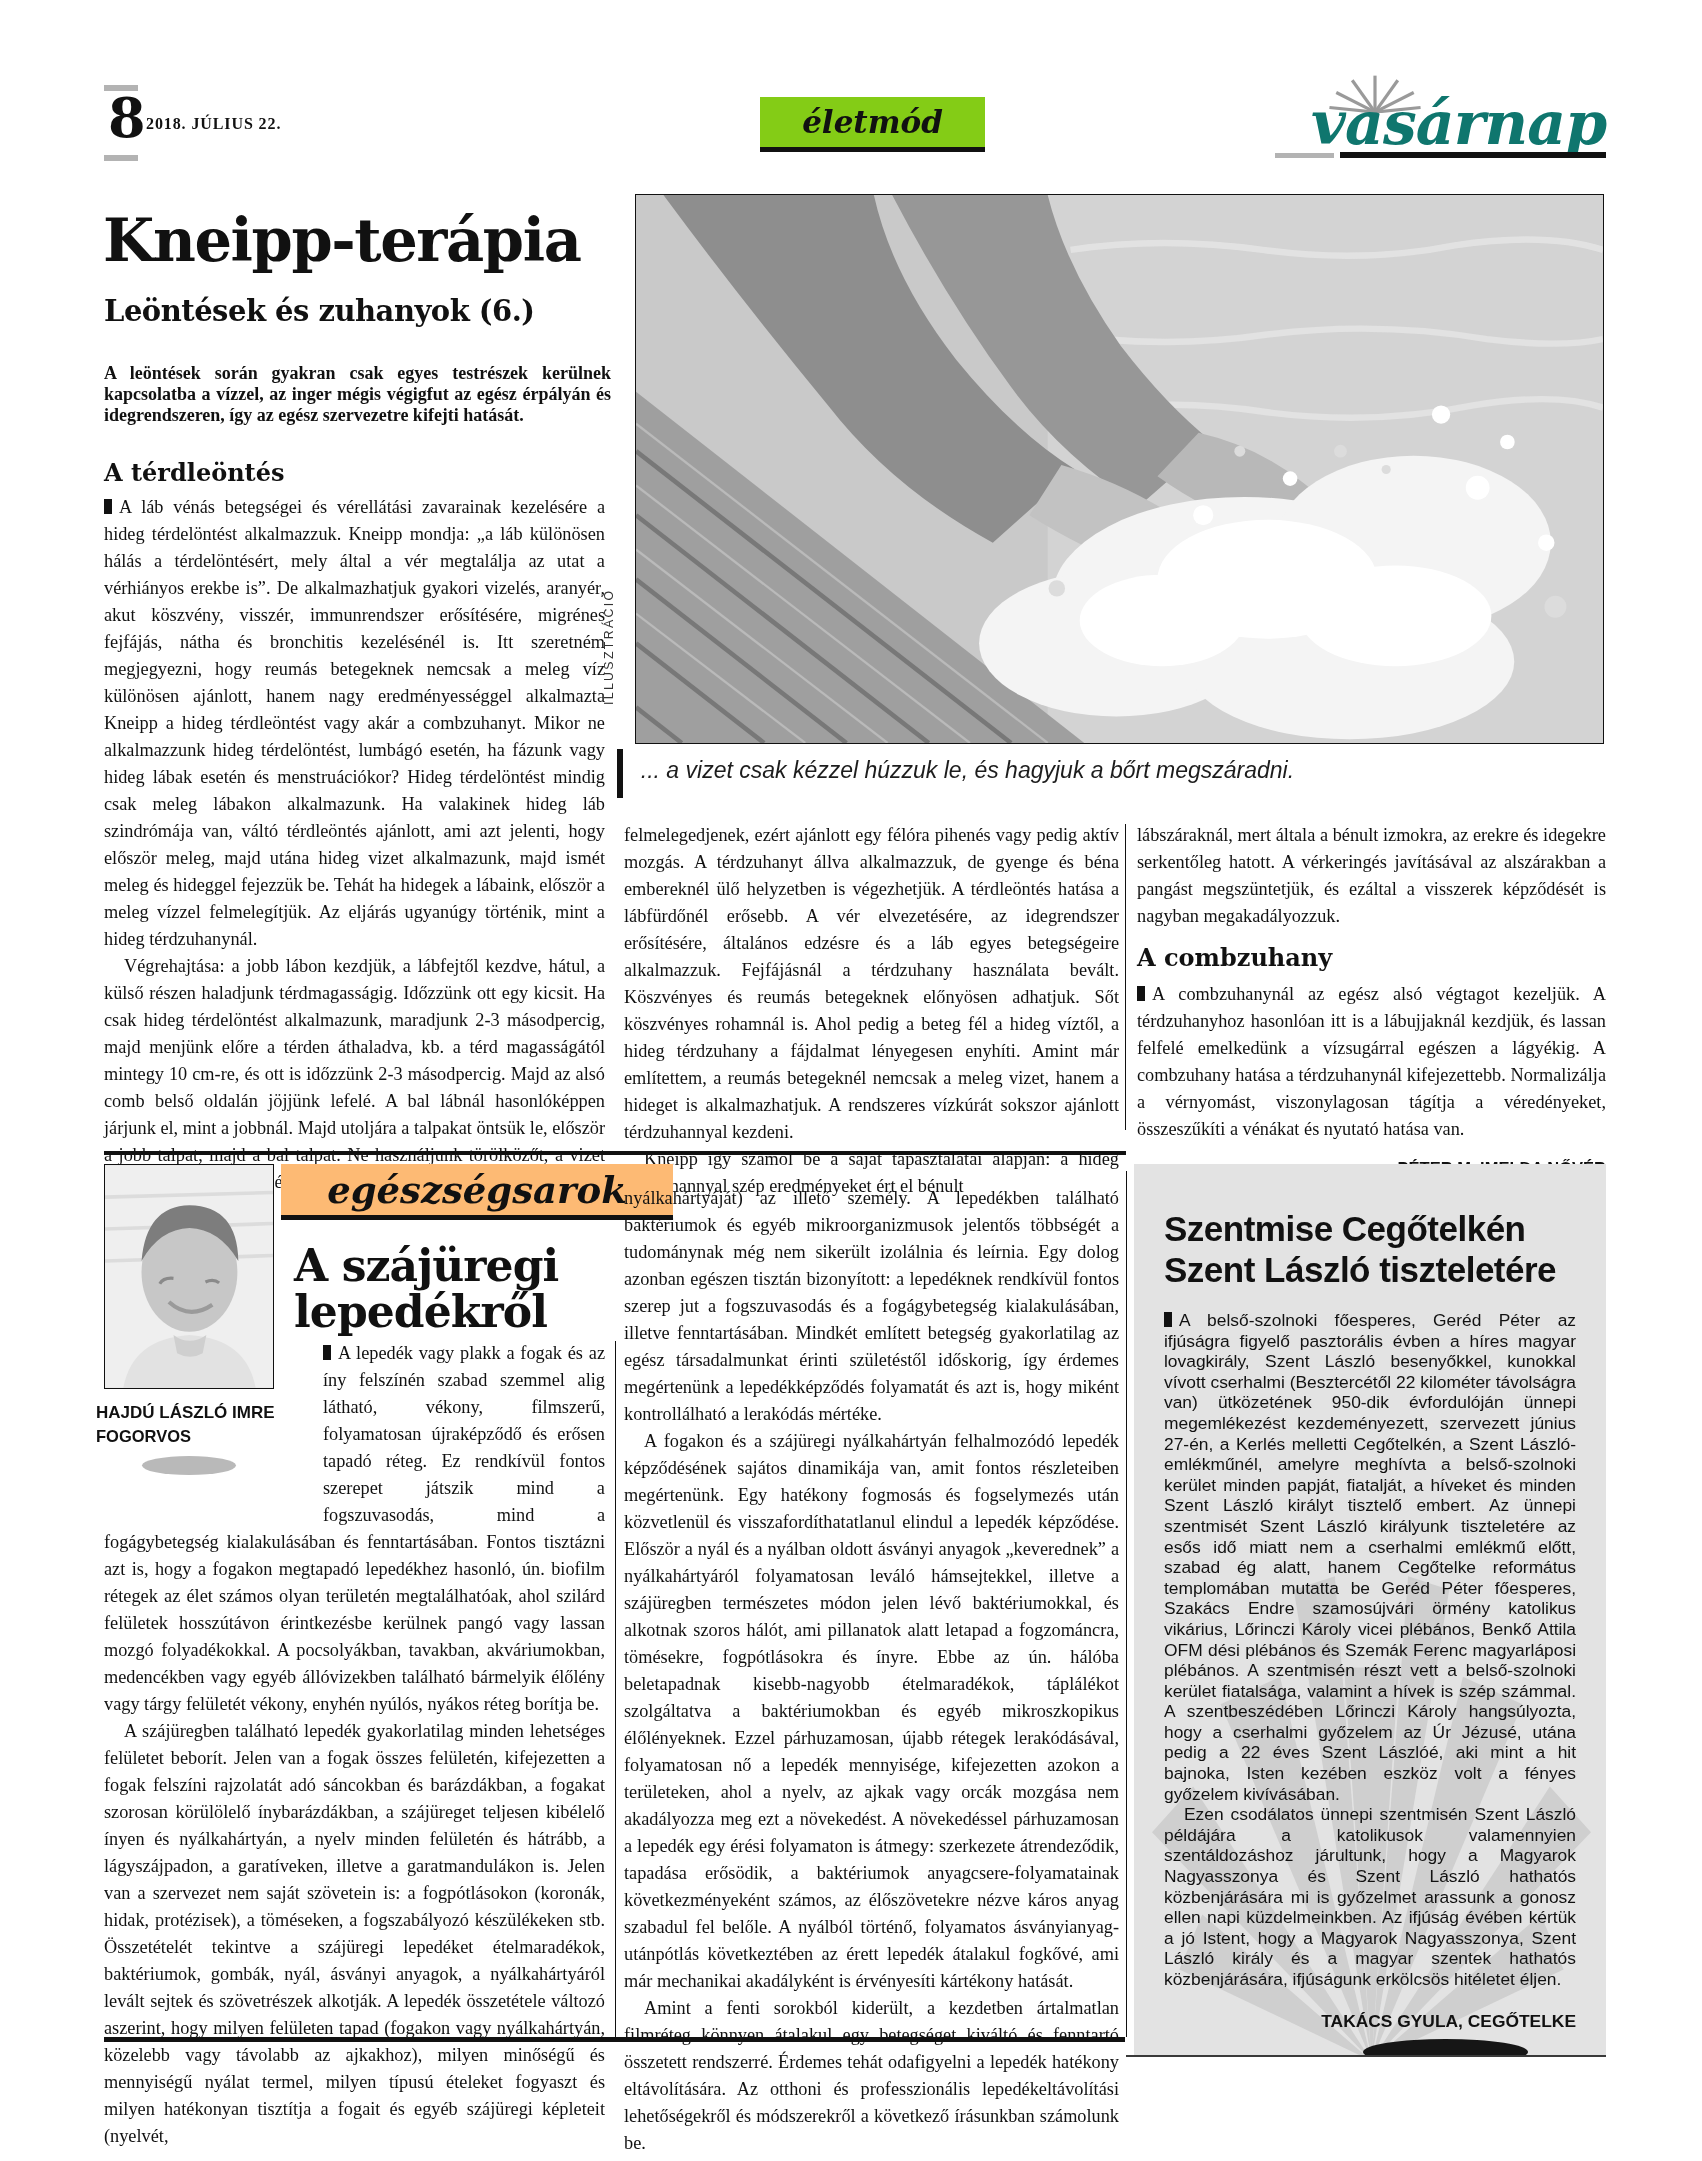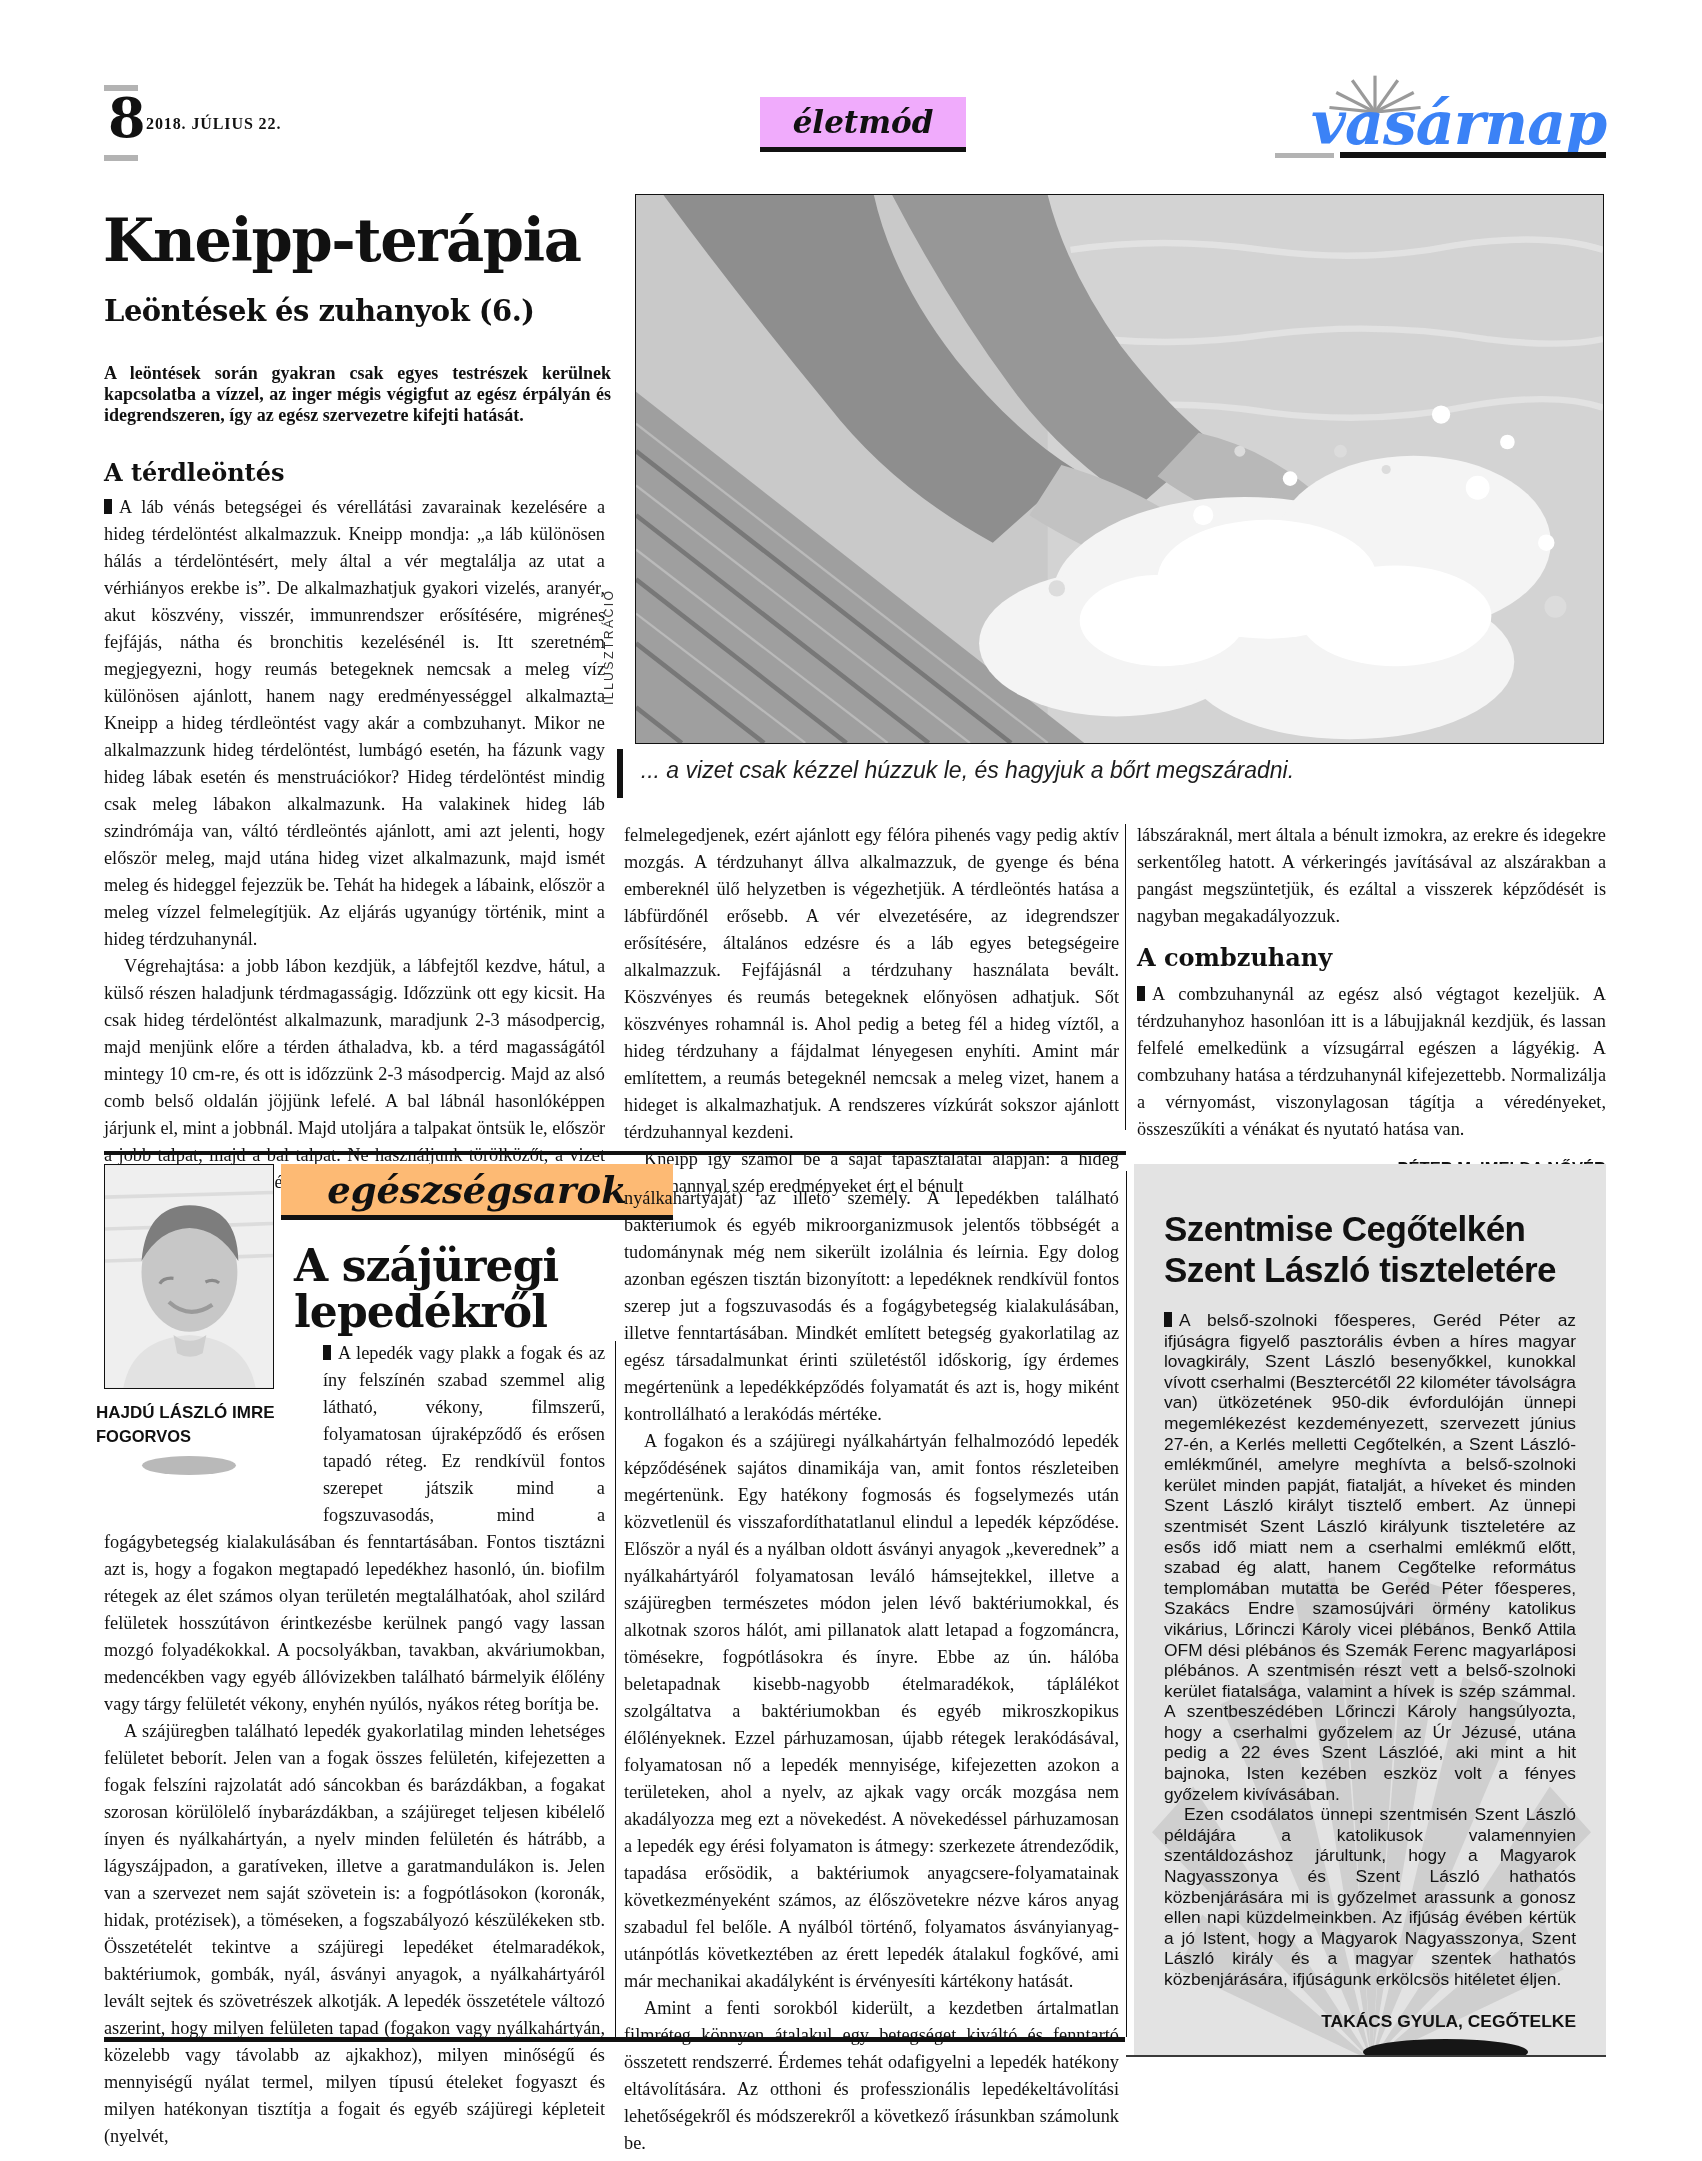--- a/index.html
+++ b/index.html
@@ -4,24 +4,24 @@
 <style>
   html,body{margin:0;padding:0;background:#f2f2f2;}
   .page{position:relative;width:1702px;height:2161px;background:#ffffff;overflow:hidden;
         font-family:"Liberation Serif",serif;color:#111;}
   .abs{position:absolute;}
   .bar{background:#b3b3b3;}
   .blackrule{background:#111;}
   
   .pageno{font-family:"DejaVu Serif",serif;font-weight:bold;font-size:54px;line-height:1;}
   .dateline{font-family:"Liberation Serif",serif;font-weight:bold;font-size:16px;letter-spacing:0.9px;}
-  .section-box{width:206px;height:50px;background:#f0abfc;border-bottom:5.5px solid #111;
+  .section-box{width:225px;height:50px;background:#84cc16;border-bottom:5.5px solid #111;
                display:flex;align-items:center;justify-content:center;}
   .section-box span{font-family:"DejaVu Serif",serif;font-style:italic;font-weight:bold;font-size:31px;}
-  .masthead-text{font-family:"DejaVu Serif",serif;font-style:italic;font-weight:bold;font-size:60px;line-height:1;color:#3b82f6;letter-spacing:-0.9px;}
+  .masthead-text{font-family:"DejaVu Serif",serif;font-style:italic;font-weight:bold;font-size:60px;line-height:1;color:#0f766e;letter-spacing:-0.9px;}
   
   .a-title{font-family:"DejaVu Serif",serif;font-weight:bold;font-size:59px;letter-spacing:-1.4px;line-height:1;}
   .a-sub{font-family:"DejaVu Serif",serif;font-weight:bold;font-size:29px;letter-spacing:-0.5px;}
   .a-intro{font-weight:bold;font-size:18px;line-height:1.18;text-align:justify;margin-top:15px;}
   .h2{font-family:"DejaVu Serif",serif;font-weight:bold;font-size:24px;}
   .bodycol{font-size:18.3px;line-height:27px;text-align:justify;}
   .bodycol p{margin:0;}
   .bodycol p + p{text-indent:20px;}
   .bullet{display:inline-block;width:7.8px;height:15px;background:#111;margin-right:7.3px;vertical-align:-1.4px;}
   .caption-row{display:flex;align-items:flex-start;}

